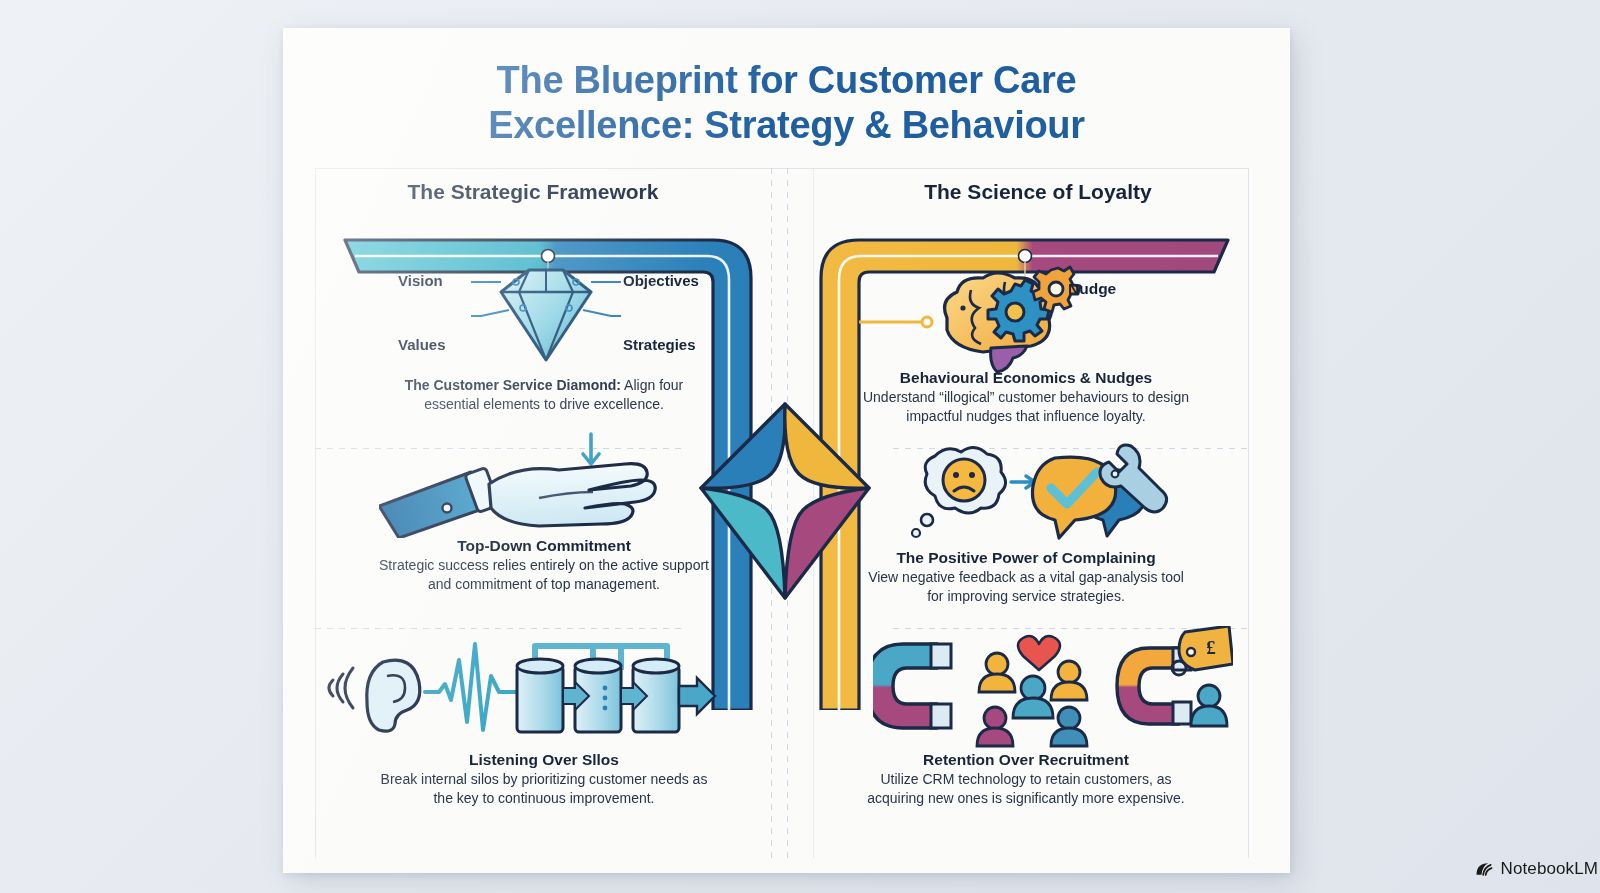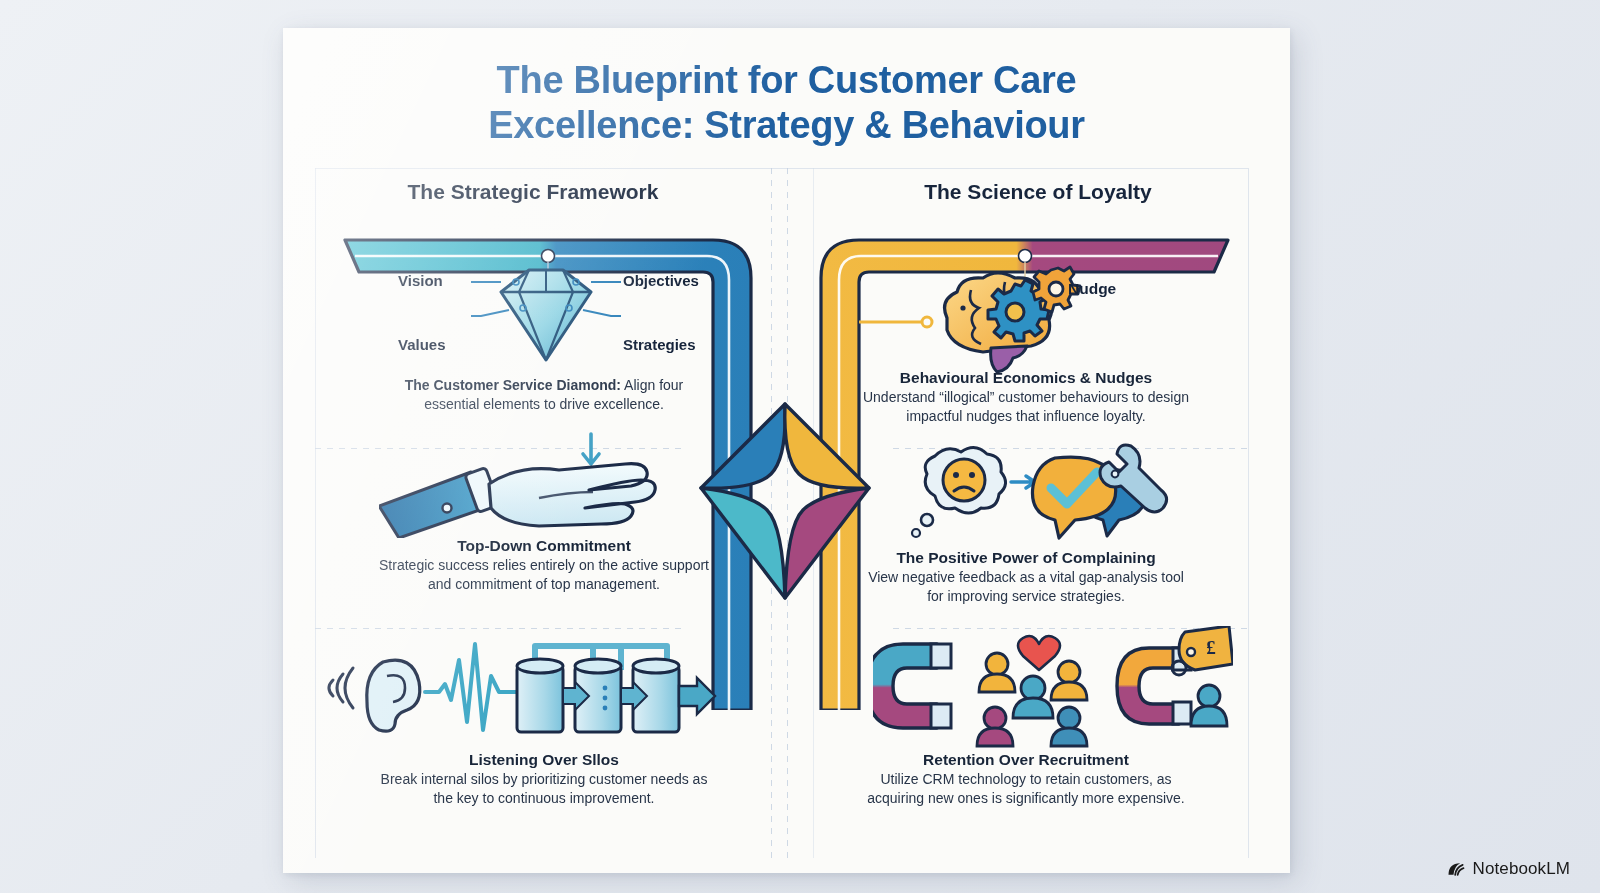--- a/index.html
+++ b/index.html
@@ -71,21 +71,21 @@
   .icon-area { position:absolute; }
 
   
   .dlabel { position:absolute; font-size:15px; font-weight:700; color:#15233a; }
 
   
   #nudge-label { position:absolute; left:785px; top:252px; font-size:15.5px; font-weight:700; color:#15233a;}
 
   
   #watermark {
-    position: absolute; right: 30px; bottom: 14px;
+    position: absolute; right: 2px; bottom: 14px;
     display: flex; align-items: center; gap: 7px;
     font-size: 17px; color: #1a1a1a; letter-spacing: .1px;
   }
 </style>
 </head>
 <body>
 
 <div id="card">
 
   <div class="guide gv" style="left:32px;  top:140px; height:690px;"></div>

